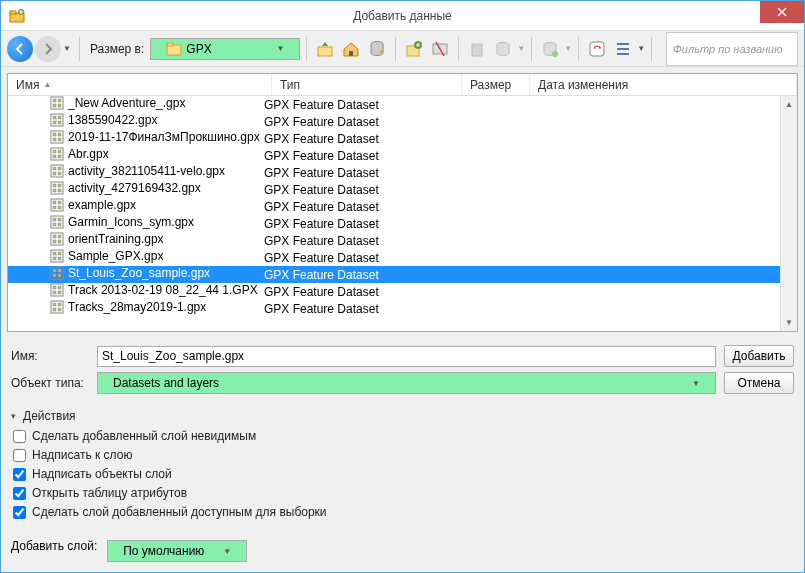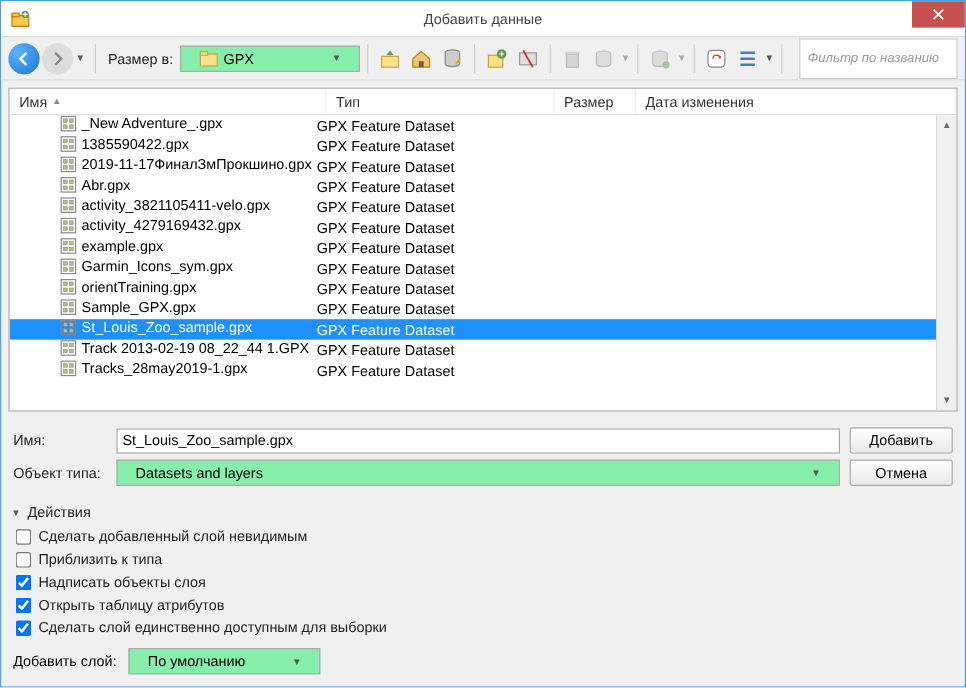--- a/index.html
+++ b/index.html
@@ -38,28 +38,28 @@
   .row .c4 { flex: 1; }
   .row.sel { background: #1e90ff; color: #fff; }
   .file-ico { width: 14px; height: 14px; flex-shrink:0;}
   .scrollbar-v { position:absolute; right:0; top:0; bottom:0; width:17px; background:#f0f0f0; border-left:1px solid #ddd;}
   .scroll-arrow { height:17px; display:flex; align-items:center; justify-content:center; font-size:8px; color:#666; cursor:pointer;}
   .bottom-inputs { padding: 2px 10px 6px 10px; }
   .input-row { display: flex; align-items: center; margin: 5px 0; gap: 8px; }
   .input-row label { width: 78px; font-size: 12px; color: #222; }
   .input-row .text-in { flex: 1; height: 21px; border: 1px solid #aaa; background: #fff; font-size: 12px; padding: 0 4px; display:flex; align-items:center;}
   .input-row .combo-in { flex: 1; align-items: center; }
-  .btn { width: 86px; height: 22px; border: 1px solid #aaa; background: linear-gradient(#fff,#e8e8e8); font-size: 12px; display: flex; align-items: center; justify-content: center; cursor: pointer; border-radius:2px;}
+  .btn { width: 70px; height: 22px; border: 1px solid #aaa; background: linear-gradient(#fff,#e8e8e8); font-size: 12px; display: flex; align-items: center; justify-content: center; cursor: pointer; border-radius:2px;}
   .actions-section { padding: 4px 10px 10px 10px; }
   .actions-header { display: flex; align-items: center; font-size: 12px; color: #222; margin-bottom: 6px; cursor:pointer;}
   .actions-header .disclose { width: 12px; font-size: 9px; color: #555; }
   .check-row { display: flex; align-items: center; font-size: 12px; color: #222; margin: 5px 0 5px 2px; gap: 6px; cursor:pointer;}
   .check-row input { margin:0; width:13px; height:13px;}
   .addlayer-row { display: flex; align-items: center; gap: 10px; margin-top: 10px; font-size: 12px; }
-  .addlayer-combo { width: 160px; }
+  .addlayer-combo { width: 140px; margin-top: 11px; }
   .sort-ico { font-size:8px; color:#888; }
 </style>
 </head>
 <body>
 
 <div class="window">
   <div class="titlebar">
     <span class="icon-app">
       <svg viewBox="0 0 16 16">
           <rect x="1" y="5" width="14" height="9" fill="#f9c74f" stroke="#c07b00"></rect>
@@ -413,33 +413,33 @@
       <span class="disclose">▾</span>
       <span>Действия</span>
     </div>
     <div id="action-opts">
         <label class="check-row">
           <input type="checkbox" style="">
           <span>Сделать добавленный слой невидимым</span>
         </label>
         <label class="check-row">
           <input type="checkbox" style="">
-          <span>Приблизить к типа</span>
+          <span>Надписать к слою</span>
         </label>
         <label class="check-row">
           <input type="checkbox" checked="" style="">
-          <span>Надписать объекты слоя</span>
+          <span>Надписать объекты слой</span>
         </label>
         <label class="check-row">
           <input type="checkbox" checked="" style="">
           <span>Открыть таблицу атрибутов</span>
         </label>
         <label class="check-row">
           <input type="checkbox" checked="" style="">
-          <span>Сделать слой единственно доступным для выборки</span>
+          <span>Сделать слой добавленный доступным для выборки</span>
         </label>
       </div>
     <div class="addlayer-row">
       <span>Добавить слой:</span>
       <div class="combo addlayer-combo">
         <span>По умолчанию</span>
           <span class="arrow">▼</span>
       </div>
     </div>
   </div>

